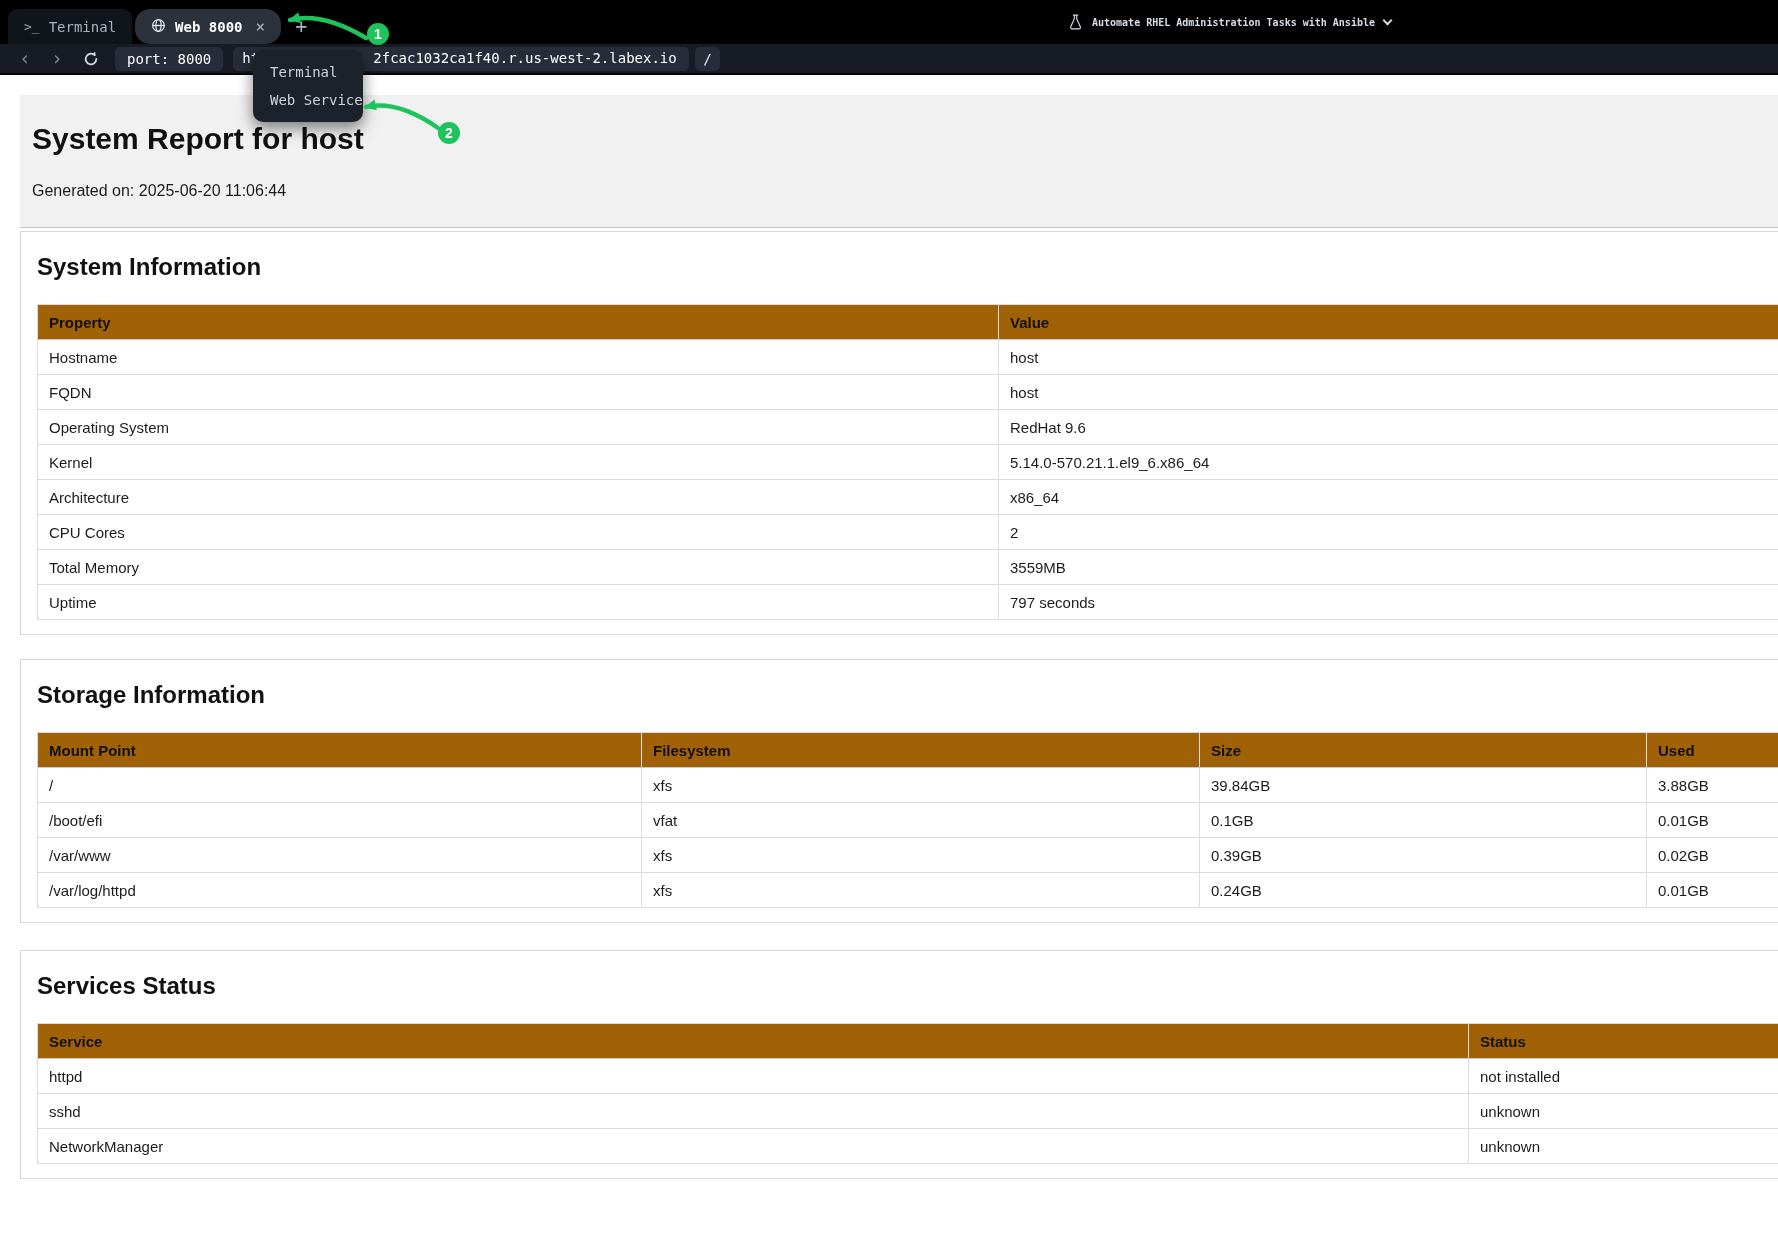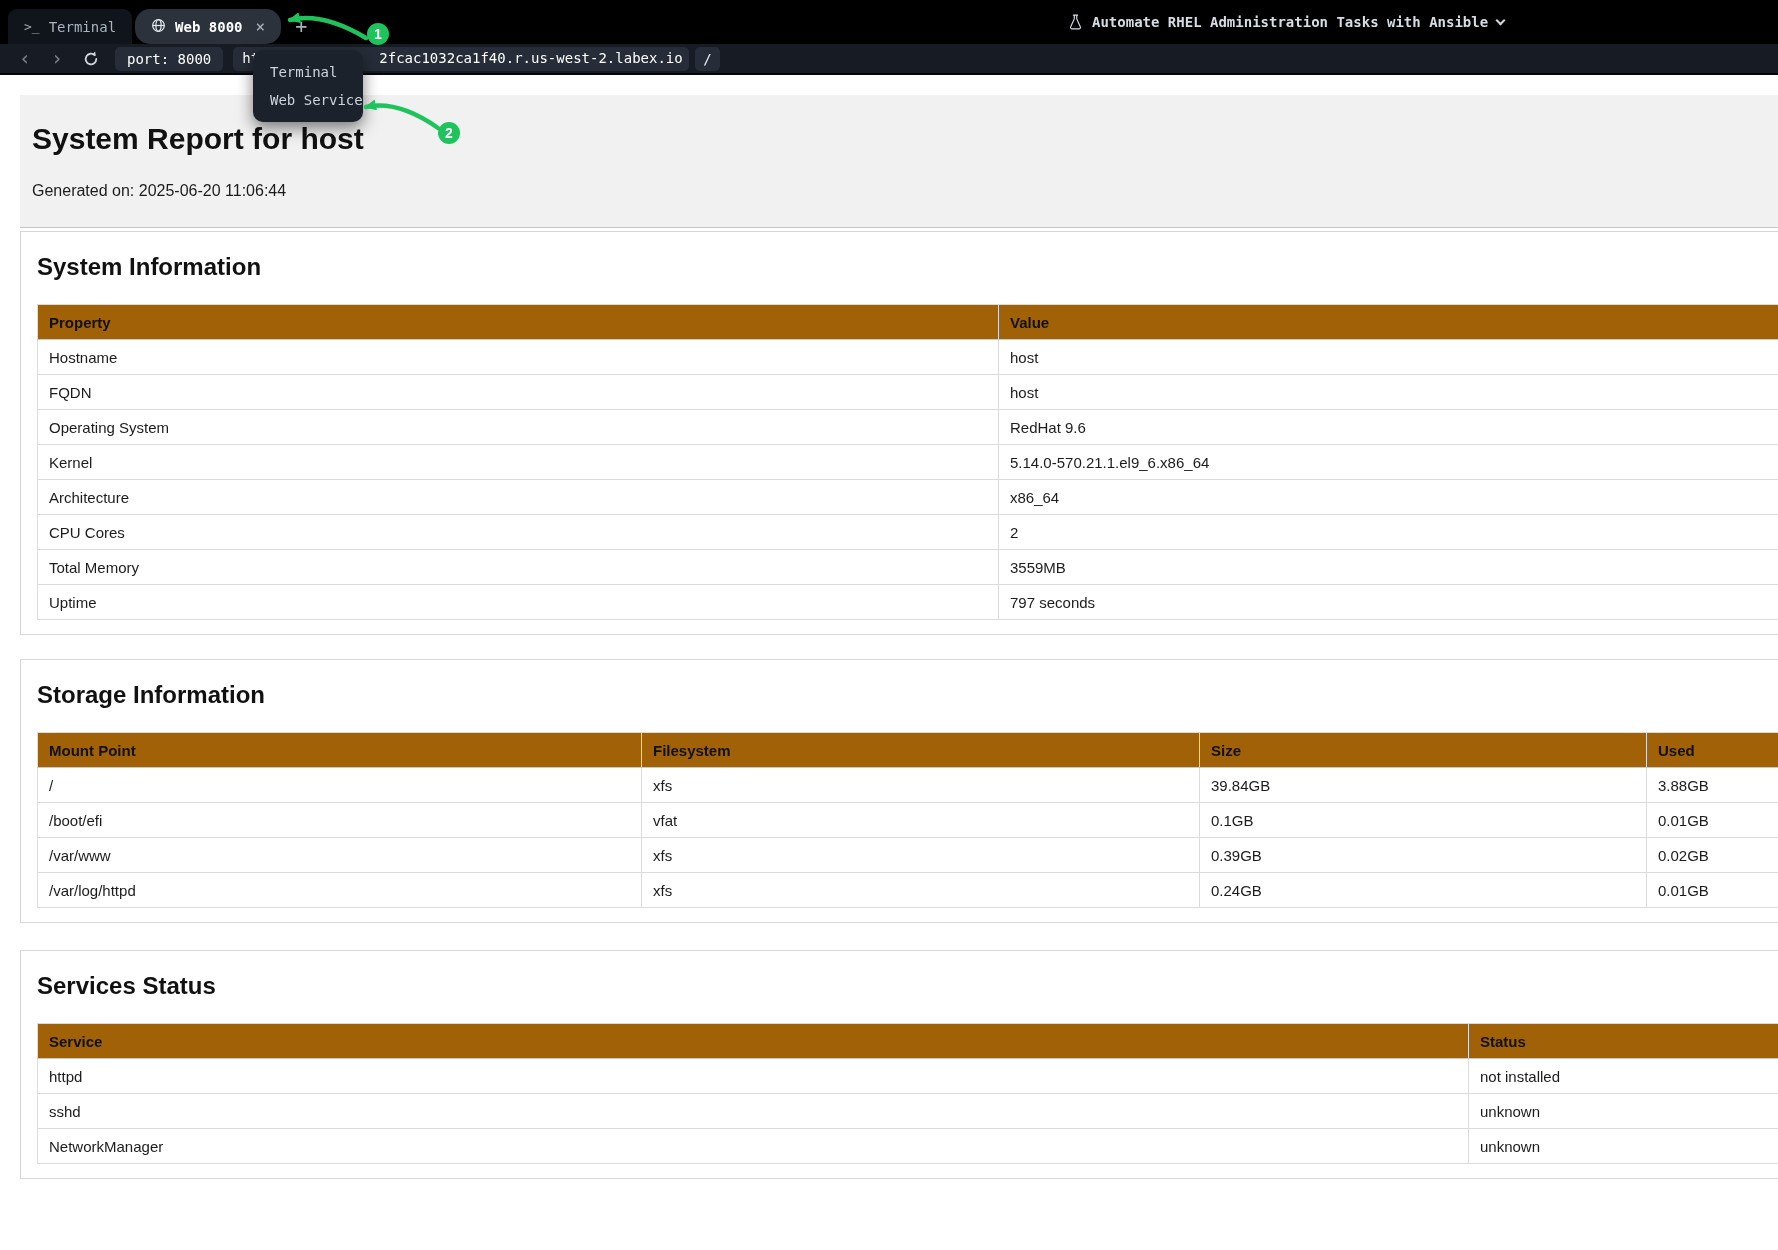--- a/index.html
+++ b/index.html
@@ -19,21 +19,21 @@
     padding:0 16px; border-radius:9px 9px 0 0; font-size:14px; cursor:default;
   }
   .tab-terminal { margin-left:8px; background:#10151c; color:#aab4be; }
   .tab-web { margin-left:3px; background:#2b323c; color:#ffffff; font-weight:bold;border-radius:15px; }
   .tab-terminal .tab-glyph { font-size:13px; color:#9aa4ae; }
   .close-x { font-size:16px; color:#aab4be; font-weight:normal; margin-left:4px; }
   .plus-btn { color:#aab4be; font-size:20px; margin:0 0 8px 14px; line-height:1; }
   .lab-title {
     position:absolute; left:1068px; top:0; height:44px;
     display:flex; align-items:center; gap:9px;
-    color:#d6dde3; font-size:14px; font-weight:bold; white-space:nowrap;
+    color:#d6dde3; font-size:10px; font-weight:bold; white-space:nowrap;
   }
   .chev-down {
     width:7px; height:7px; border-right:2px solid #cfd6dd; border-bottom:2px solid #cfd6dd;
     transform:rotate(45deg); margin-top:-4px;
   }
 
   .navbar {
     height:31px; background:#161b24; border-bottom:2px solid #04060a;
     display:flex; align-items:center; padding-left:18px;
     font-family:"DejaVu Sans Mono", monospace; position:relative;
@@ -41,21 +41,21 @@
   .nav-arrow { color:#7d8690; font-size:19px; line-height:1; width:14px; text-align:center; }
   .nav-arrow + .nav-arrow { margin-left:18px; }
   .refresh-wrap { margin-left:18px; display:flex; align-items:center; }
   .badge-dark {
     background:#262d38; color:#ffffff; font-size:14px; height:24px;
     display:flex; align-items:center; padding:0 12px; border-radius:5px; white-space:nowrap;
   }
   .port-badge { margin-left:15px; }
   .url-badge { margin-left:10px; width:456px; position:relative; padding:0; overflow:hidden; }
   .url-left { position:absolute; left:9px; top:3px; }
-  .url-right { position:absolute; left:146px; top:3px; }
+  .url-right { position:absolute; left:140px; top:3px; }
   .path-badge { margin-left:6px; padding:0 8px; color:#e8edf2; }
 
   
   .dropdown {
     position:absolute; left:253px; top:50px; width:110px; padding:8px 0;
     background:#1c222c; border-radius:10px; box-shadow:0 6px 16px rgba(0,0,0,.5);
     z-index:40; font-family:"DejaVu Sans Mono", monospace; font-size:14px; color:#ccd4db;
   }
   .menu-item { height:28px; display:flex; align-items:center; padding-left:17px; }
 

